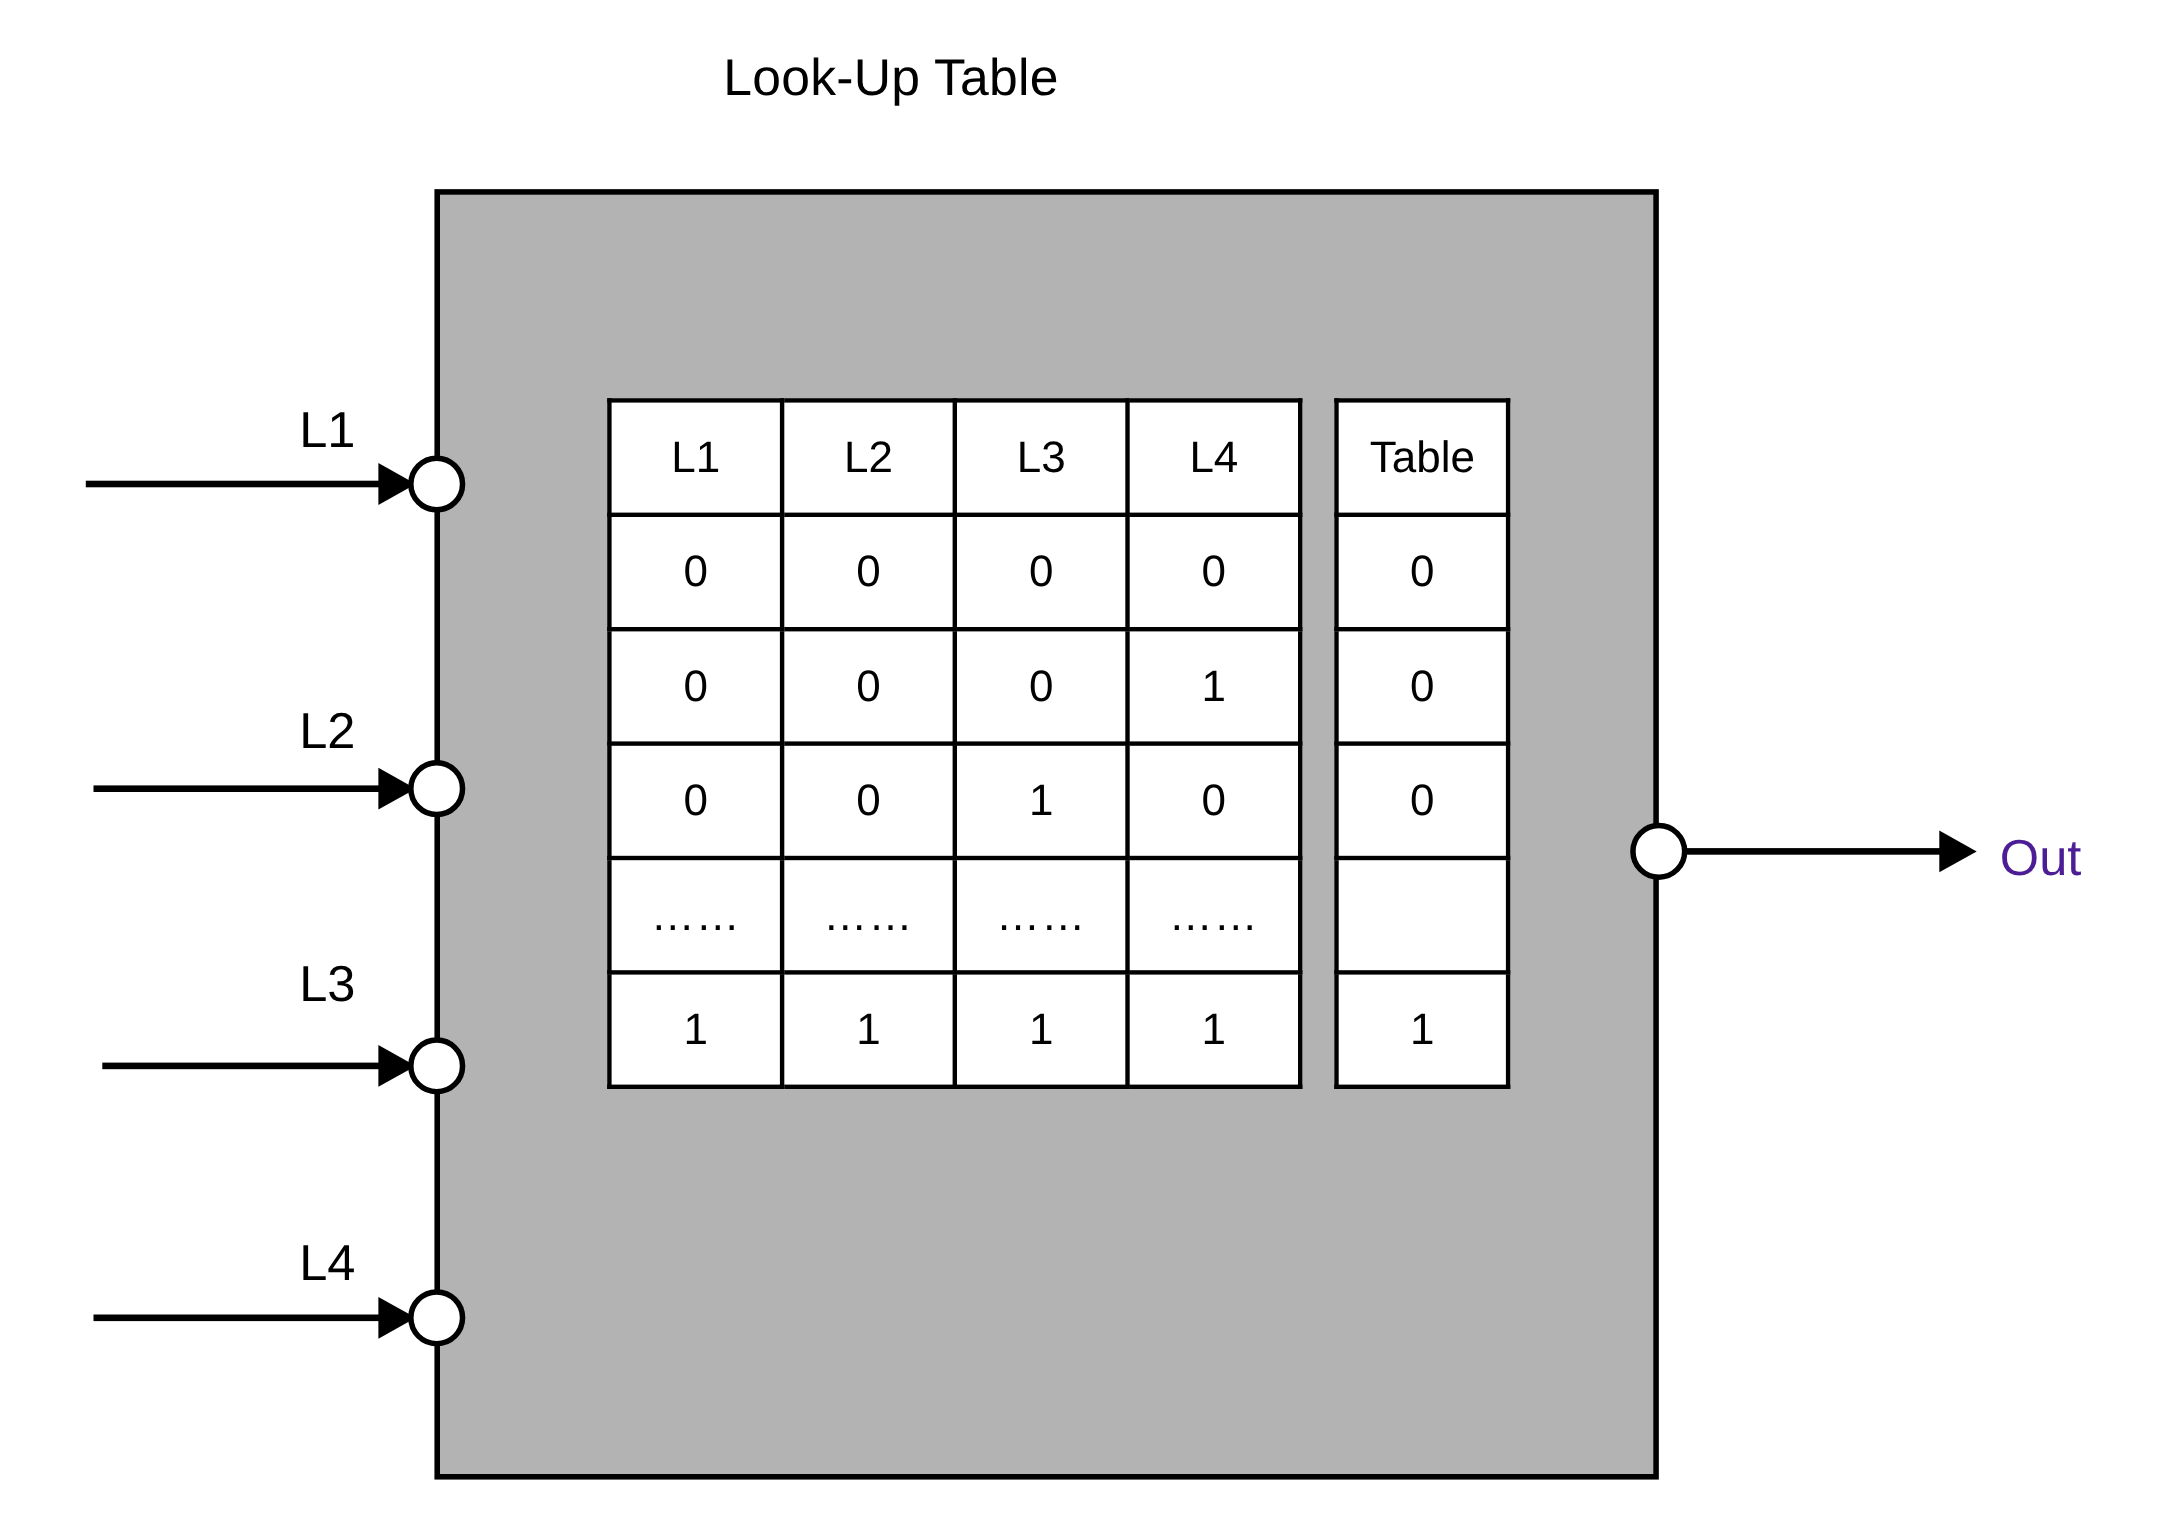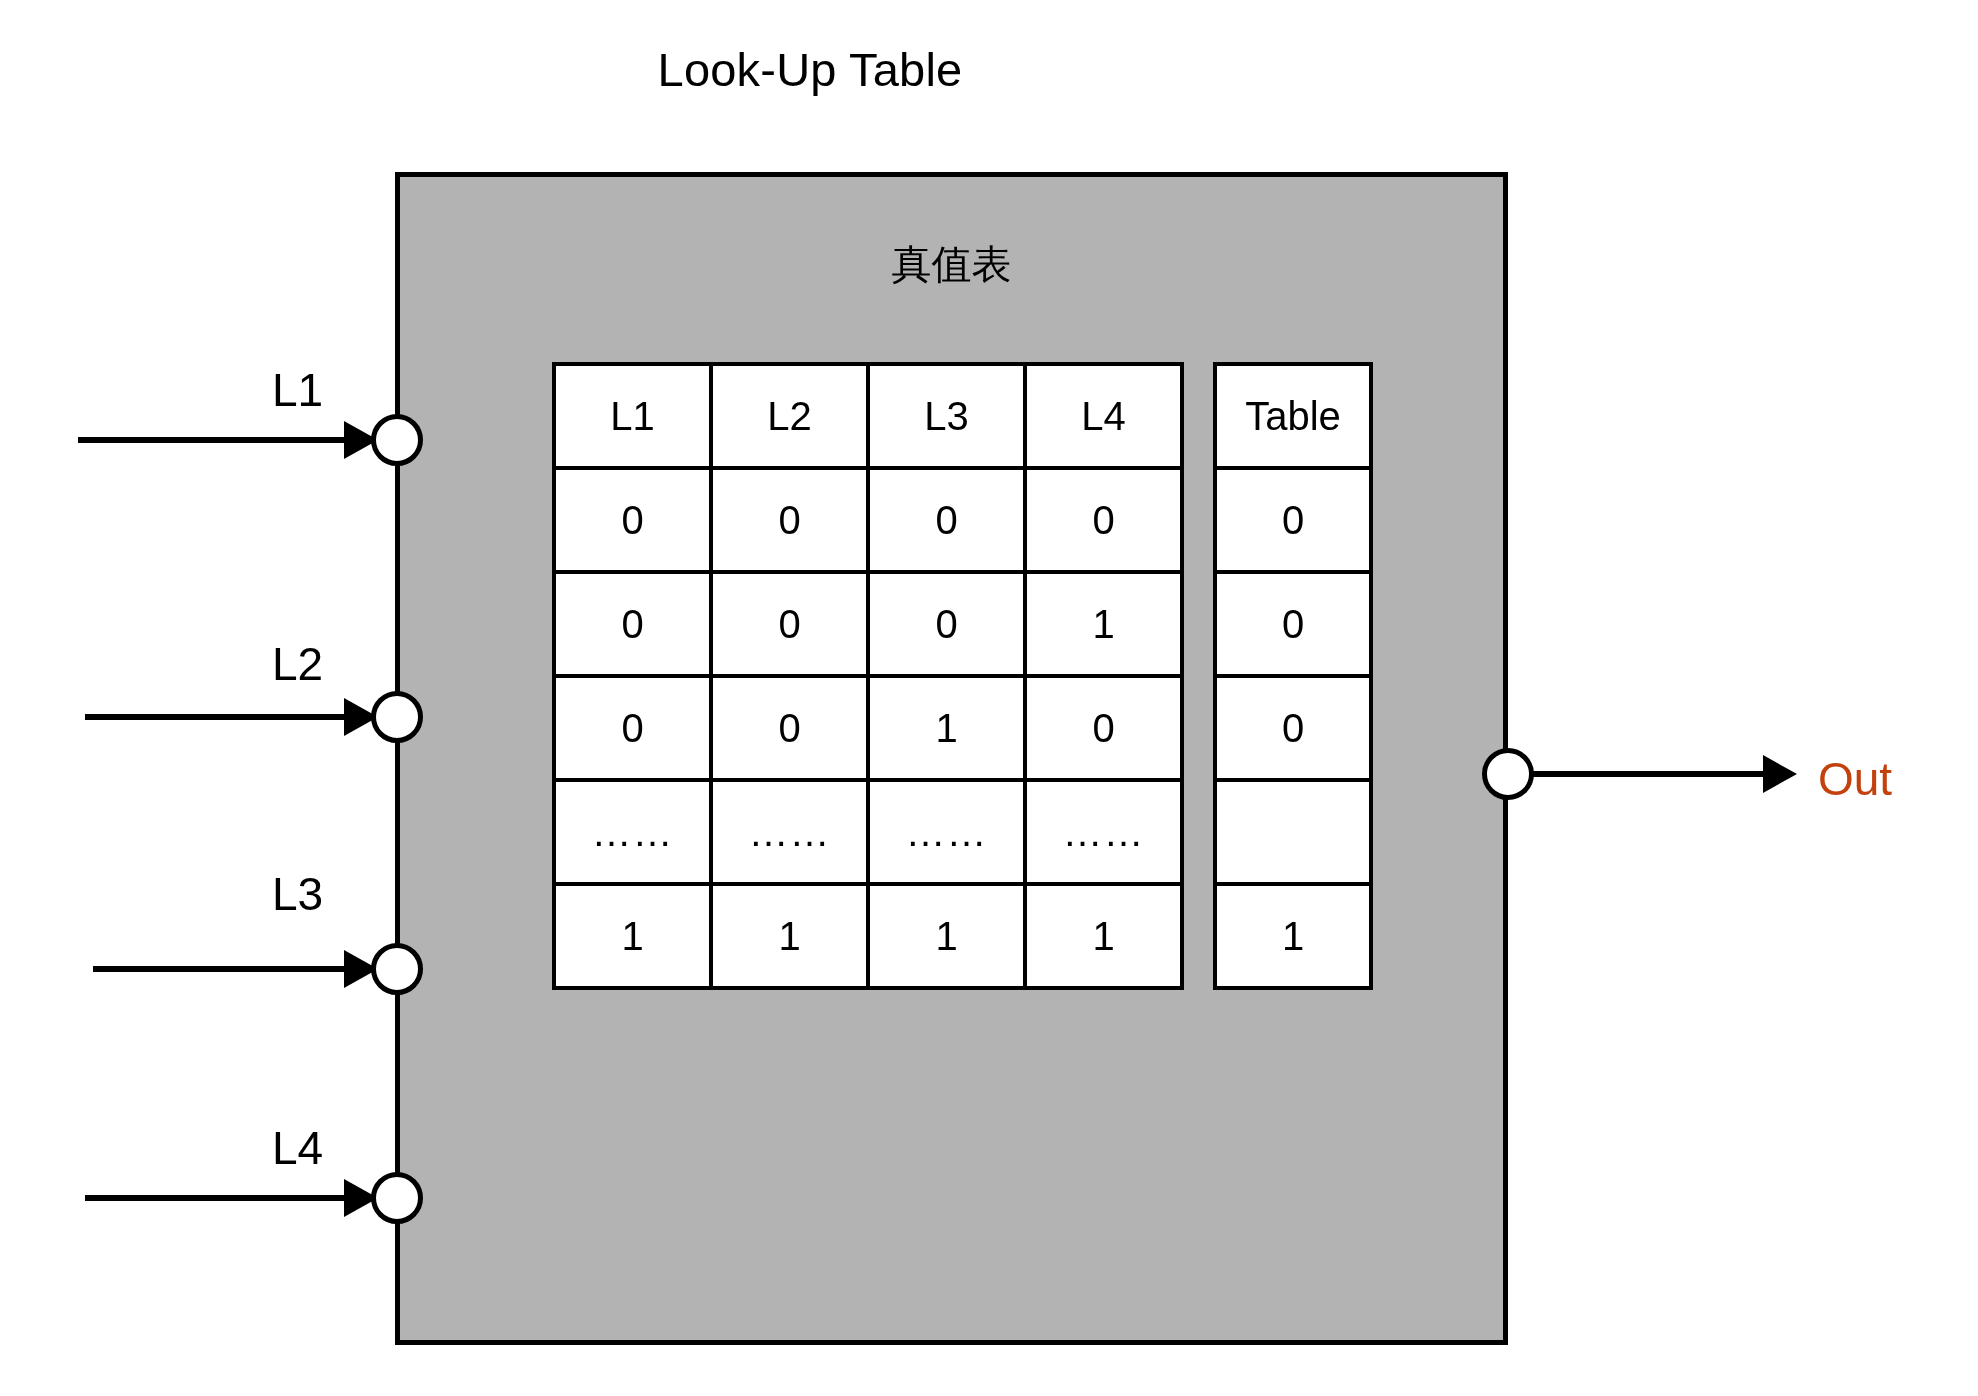--- a/index.html
+++ b/index.html
@@ -119,35 +119,34 @@
     position: absolute;
     font-size: 46px;
     line-height: 52px;
     color: #000000;
     white-space: nowrap;
   }
   #out-label {
     position: absolute;
     font-size: 46px;
     line-height: 52px;
-    color: #c2410c;
+    color: #4c1d95;
     white-space: nowrap;
     left: 1818px;
     top: 753px;
   }
 </style>
 </head>
 <body>
 
 <div id="stage">
 
   <div id="diagram-title">Look-Up Table</div>
 
   <div id="lut-block"></div>
-  <div id="lut-subtitle">真值表</div>
 
   <div class="wire" style="left:78px; top:437px; width:282px;"></div>
   <div class="arrowhead" style="left:344px; top:421px;"></div>
 
   <div class="wire" style="left:85px; top:714px; width:275px;"></div>
   <div class="arrowhead" style="left:344px; top:698px;"></div>
 
   <div class="wire" style="left:93px; top:966px; width:267px;"></div>
   <div class="arrowhead" style="left:344px; top:950px;"></div>
 

